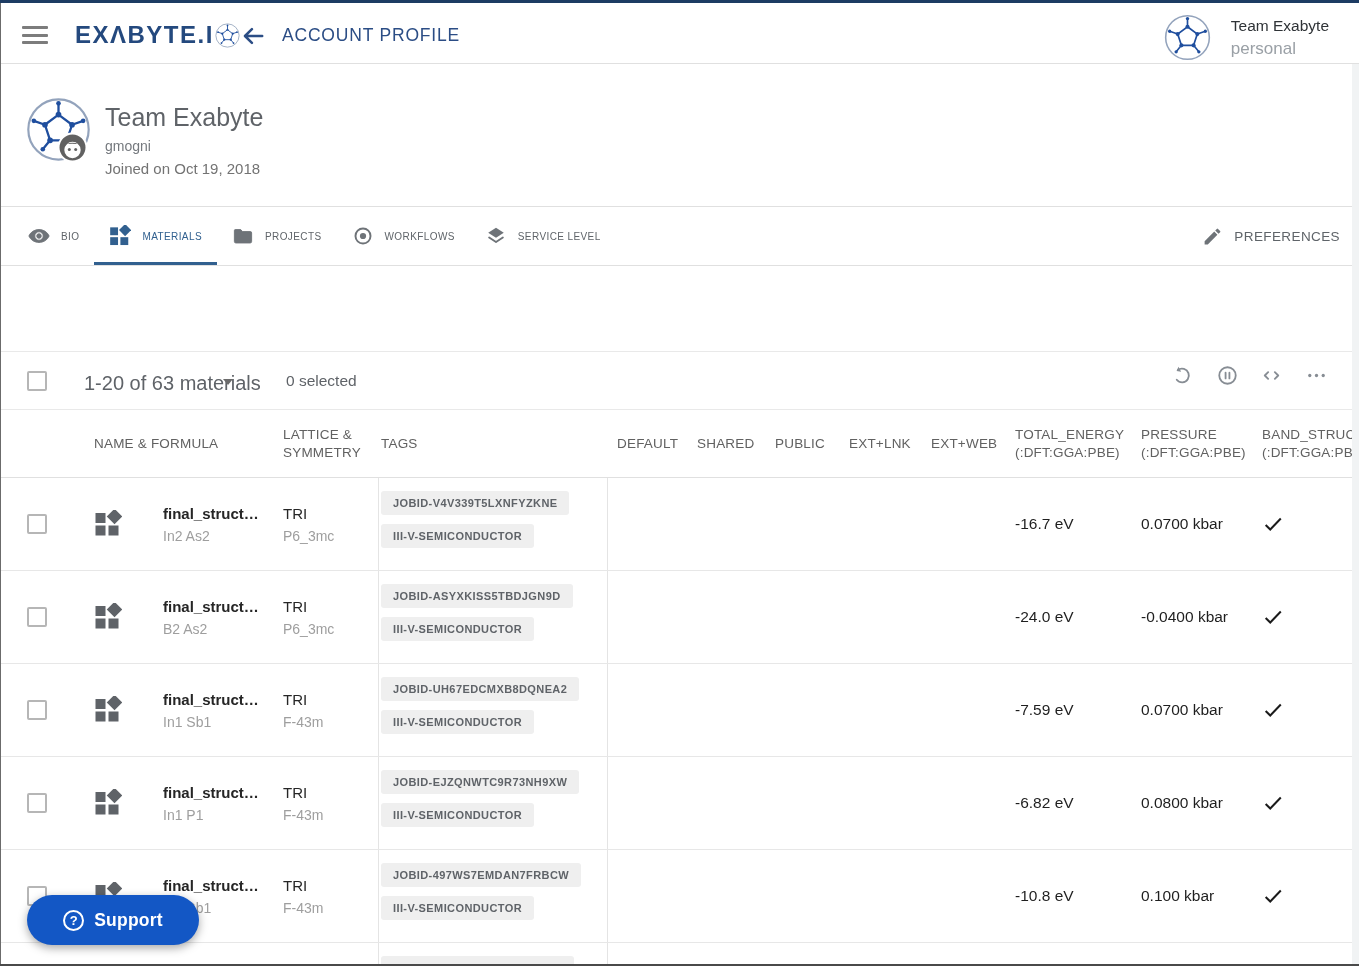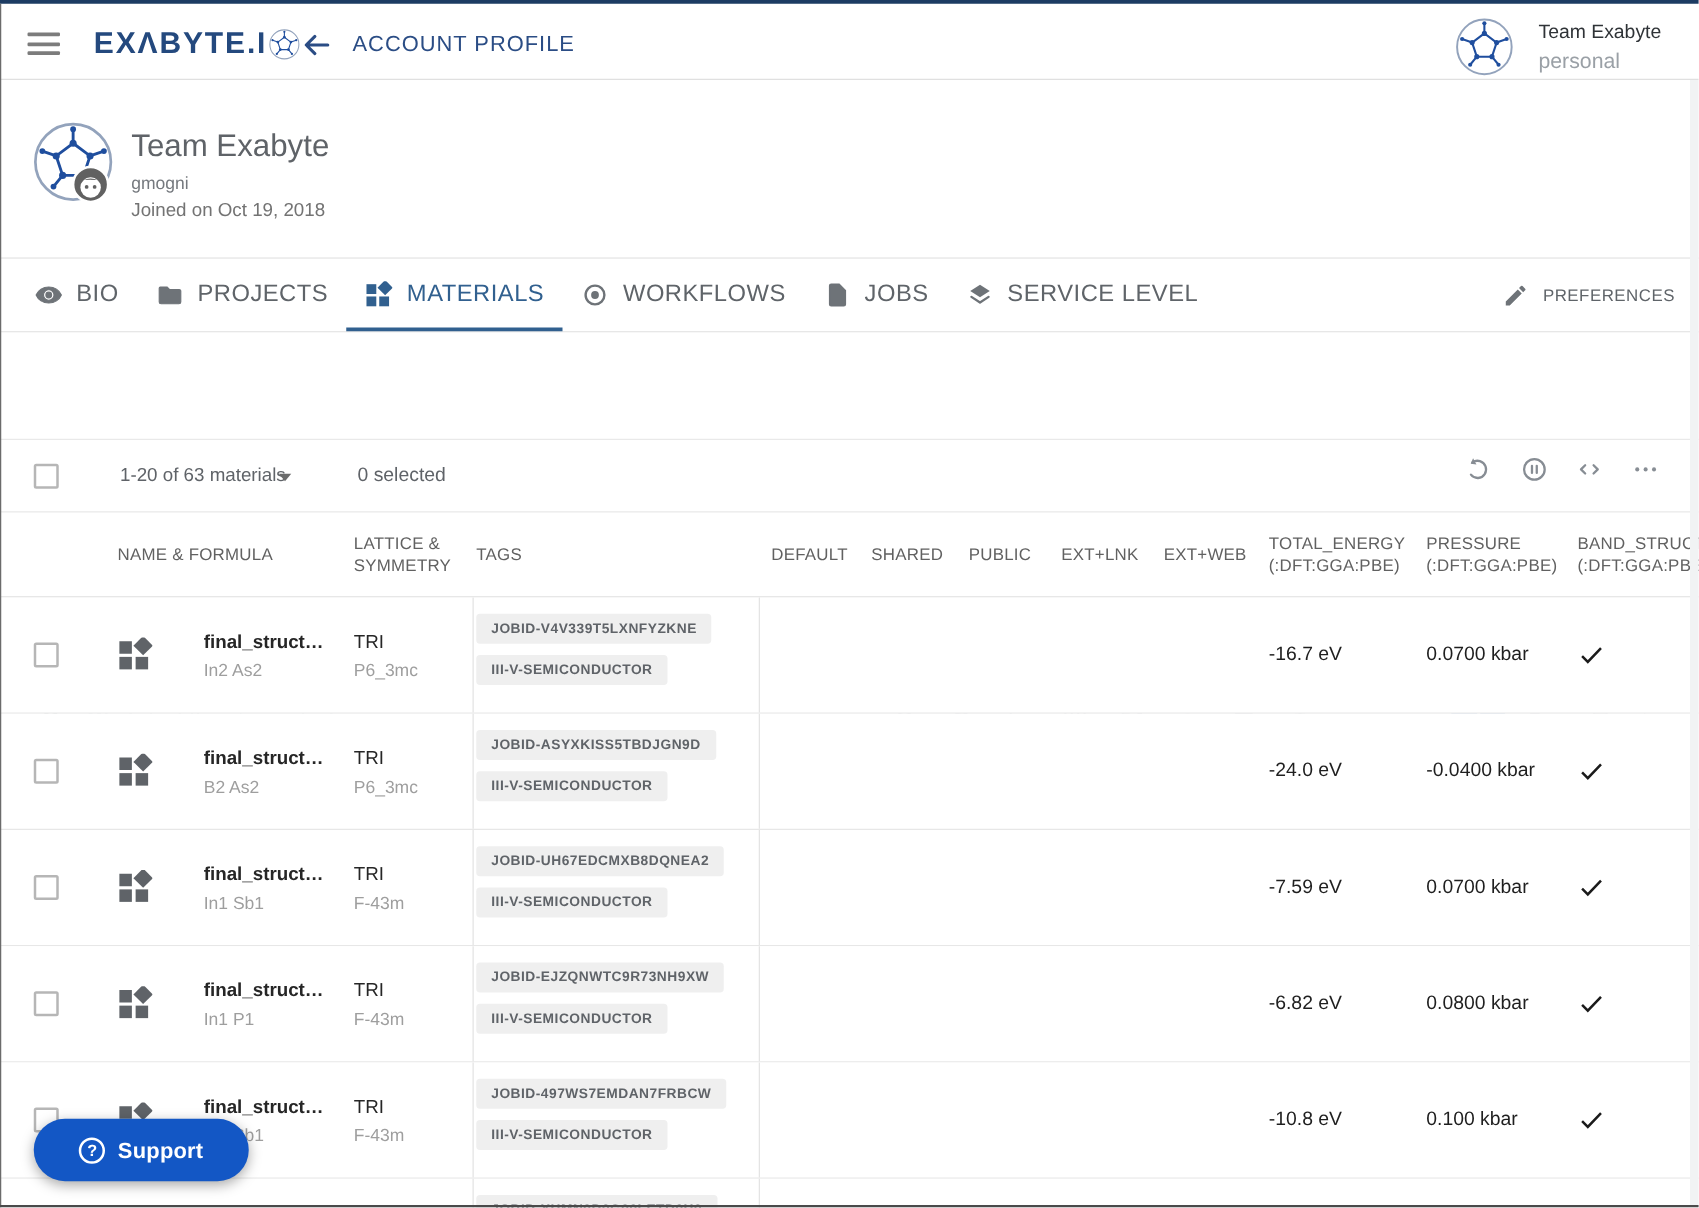--- a/index.html
+++ b/index.html
@@ -32,42 +32,42 @@
   #profile { left:0; top:64px; width:1359px; height:143px; background:#fff; border-bottom:1px solid #e0e0e0; }
   #profile-avatar { left:26px; top:33px; width:65px; height:65px; }
   #profile-badge { left:57px; top:68px; width:31px; height:31px; }
   #profile-name { left:105px; top:39px; font-size:25px; color:#5f6368; }
   #profile-user { left:105px; top:74px; font-size:14px; color:#75797e; }
   #profile-joined { left:105px; top:96px; font-size:15px; color:#737373; }
 
   
   #tabs { left:0; top:207px; width:1359px; height:59px; background:#fff; border-bottom:1px solid #e0e0e0; display:flex; align-items:center; padding-left:13px; }
   .tab { display:flex; align-items:center; gap:11px; padding:0 15px; height:58px; cursor:pointer; position:relative; }
-  .tab .tlabel { font-size:19px; letter-spacing:.4px; color:#5f6469; font-weight:500; }
+  .tab .tlabel { font-size:10px; letter-spacing:.4px; color:#5f6469; font-weight:500; }
   .tab svg { width:22px; height:22px; }
   .tab .tic { fill:#6e7378; stroke:#6e7378; }
   .tab.active .tlabel { color:#31608f; }
   .tab.active::after { content:""; position:absolute; left:0; bottom:0; width:100%; height:3px; background:#31608f; }
   #prefs { position:absolute; right:19px; top:207px; height:58px; display:flex; align-items:center; gap:11px; cursor:pointer; }
   #prefs .tlabel { font-size:13.5px; letter-spacing:.4px; color:#5f6469; font-weight:500; }
 
   
   #filterbar { left:0; top:266px; width:1359px; height:86px; background:#fff; border-bottom:1px solid #e9e9e9; }
   #filter-search-icon { left:31px; top:300px; width:22px; height:22px; }
   #filter-input { left:68px; top:293px; width:560px; height:36px; border:none; outline:none; font-size:20.5px; color:#3c4043; background:transparent; font-family:inherit; }
   #filter-input::placeholder { color:#9aa0a6; }
   .tool-ic { position:absolute; top:300px; width:22px; height:22px; cursor:pointer; }
   #fab { left:1160px; top:289px; width:45px; height:45px; border-radius:50%; background:#1e56b4; box-shadow:0 2px 5px rgba(0,0,0,.25); cursor:pointer; display:flex; align-items:center; justify-content:center; }
   #fab svg { width:24px; height:24px; }
 
   
   #pagerow { left:0; top:352px; width:1359px; height:58px; background:#fff; border-bottom:1px solid #e9e9e9; }
   .cb { display:inline-block; width:20px; height:20px; border:2px solid #b6b6b6; border-radius:2px; background:#fff; cursor:pointer; }
   #page-cb { left:27px; top:19px; }
-  #page-range { left:96px; top:20px; font-size:15px; color:#5f6368; cursor:pointer; }
+  #page-range { left:84px; top:20px; font-size:20px; color:#5f6368; cursor:pointer; }
   #page-caret { left:223px; top:27px; width:0; height:0; border-left:5px solid transparent; border-right:5px solid transparent; border-top:6px solid #6b6b6b; cursor:pointer; }
   #page-selected { left:250px; top:20px; font-size:15.5px; color:#5f6368;margin-left:36px; }
   .pg-ic { position:absolute; top:364px; width:23px; height:23px; cursor:pointer; }
 
   
   .grid { display:grid; grid-template-columns:94px 69px 120px 95px 230px 80px 78px 74px 82px 83px 126px 121px 1fr; }
   #thead { position:absolute; left:0; top:410px; width:1359px; height:68px; border-bottom:1px solid #e0e0e0; align-items:center; }
   #thead .hc { font-size:13.5px; color:#616161; line-height:18px; letter-spacing:.2px; }
   .pad9 { padding-left:9px; }
   #tbody { position:absolute; left:0; top:478px; width:1359px; height:488px; }
@@ -172,44 +172,38 @@
     <div id="profile-joined" class="abs">Joined on Oct 19, 2018</div>
   </div>
 
   <div id="tabs" class="abs">
     <div class="tab">
       <svg viewBox="0 0 24 24">
           <path class="tic" stroke="none" d="M12 5c-5 0-9.3 2.9-11 7 1.7 4.1 6 7 11 7s9.3-2.9 11-7c-1.7-4.1-6-7-11-7zm0 11.6A4.6 4.6 0 1112 7.4a4.6 4.6 0 010 9.2zm0-7.1a2.5 2.5 0 100 5 2.5 2.5 0 000-5z" fill-rule="evenodd"></path>
         </svg>
       <span class="tlabel">BIO</span>
     </div>
+    <div class="tab active">
+      <svg viewBox="0 0 28 28" style="color:#31608f">
+          <use href="#mat"></use>
+        </svg>
+      <span class="tlabel">MATERIALS</span>
+    </div>
     <div class="tab">
       <svg viewBox="0 0 24 24">
           <path class="tic" stroke="none" d="M3.5 5h6l2 2.2H20a1.4 1.4 0 011.4 1.4V18a1.6 1.6 0 01-1.6 1.6H4.2A1.6 1.6 0 012.6 18V6A1 1 0 013.5 5z"></path>
         </svg>
       <span class="tlabel">PROJECTS</span>
-    </div>
-    <div class="tab active">
-      <svg viewBox="0 0 28 28" style="color:#31608f">
-          <use href="#mat"></use>
-        </svg>
-      <span class="tlabel">MATERIALS</span>
     </div>
     <div class="tab">
       <svg viewBox="0 0 24 24">
           <circle cx="12" cy="12" r="8.2" fill="none" stroke="#6e7378" stroke-width="2.1"></circle>
           <circle cx="12" cy="12" r="3.4" fill="#6e7378"></circle>
         </svg>
       <span class="tlabel">WORKFLOWS</span>
-    </div>
-    <div class="tab">
-      <svg viewBox="0 0 24 24">
-          <path class="tic" stroke="none" d="M6.5 2.5h7L19 8v12a1.5 1.5 0 01-1.5 1.5h-11A1.5 1.5 0 015 20V4a1.5 1.5 0 011.5-1.5z"></path>
-        </svg>
-      <span class="tlabel">JOBS</span>
     </div>
     <div class="tab">
       <svg viewBox="0 0 24 24">
           <path d="M12 3l8.5 5.5L12 14 3.5 8.5z" fill="#6e7378"></path>
           <path d="M4.5 13.6l7.5 5 7.5-5" fill="none" stroke="#6e7378" stroke-width="2" stroke-linecap="round" stroke-linejoin="round"></path>
         </svg>
       <span class="tlabel">SERVICE LEVEL</span>
     </div>
   </div>
   <div id="prefs">

